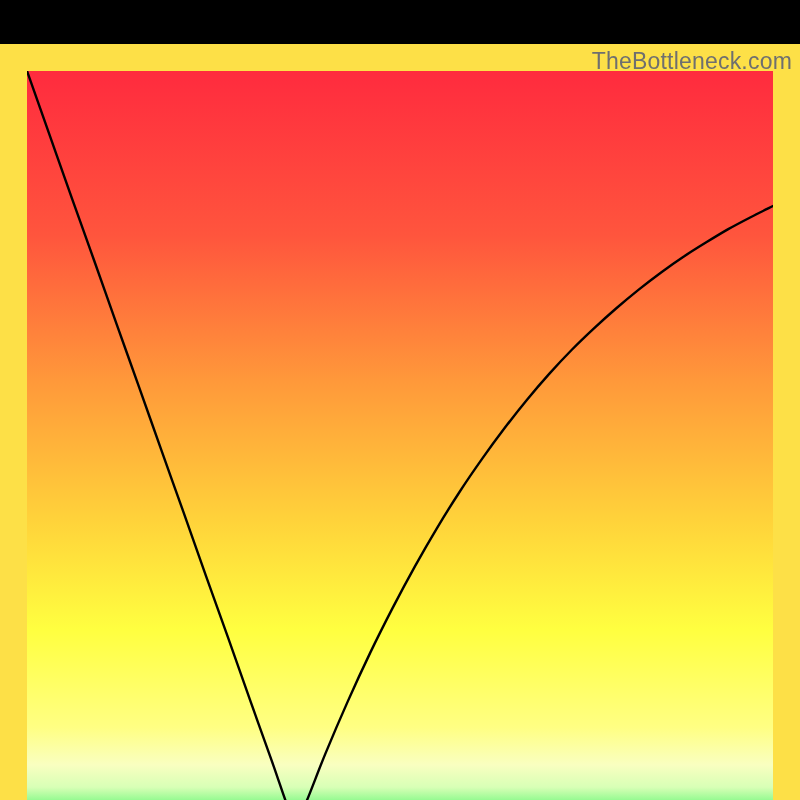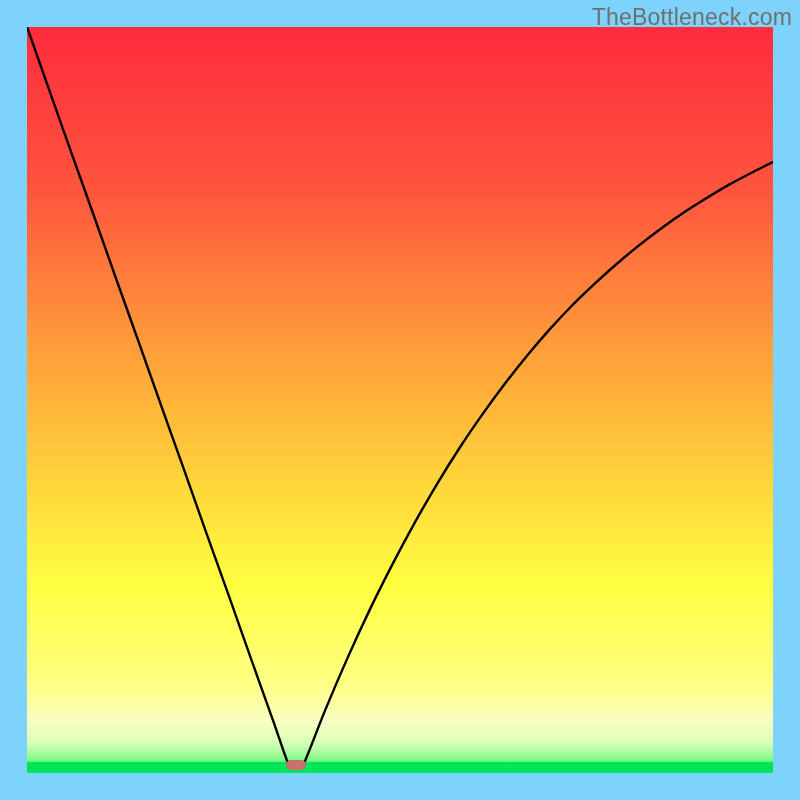--- a/index.html
+++ b/index.html
@@ -7,21 +7,22 @@
     width: 800px;
     height: 800px;
     background: #000;
     position: relative;
     overflow: hidden;
     font-family: Arial, Helvetica, sans-serif;
   }
   .frame {
     position: absolute;
     inset: 0;
-    background: #7dd3fc;
+    background: #fde047;
+    margin-top: 44px;
   }
   .plot-area {
     position: absolute;
     left: 27px;
     top: 27px;
     width: 746px;
     height: 746px;
     overflow: hidden;
   }
   .gradient-bg {

